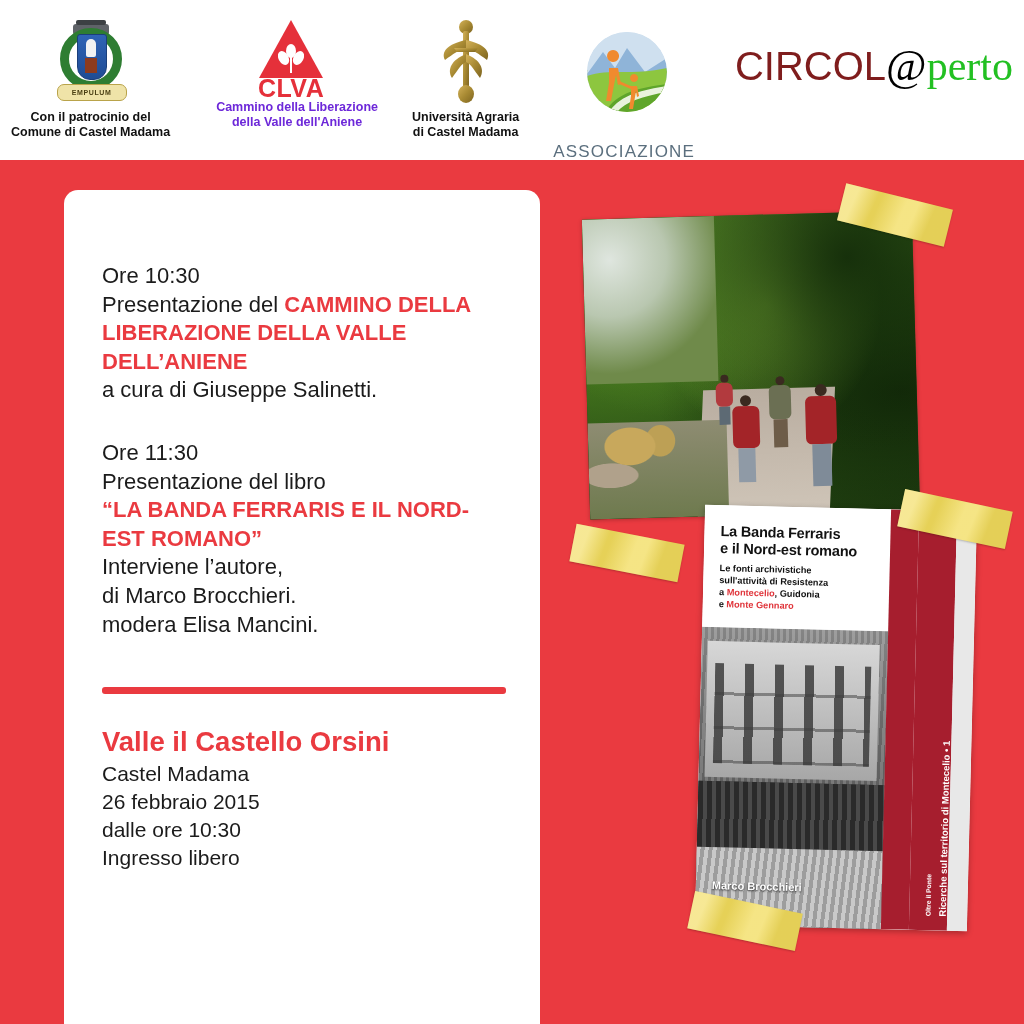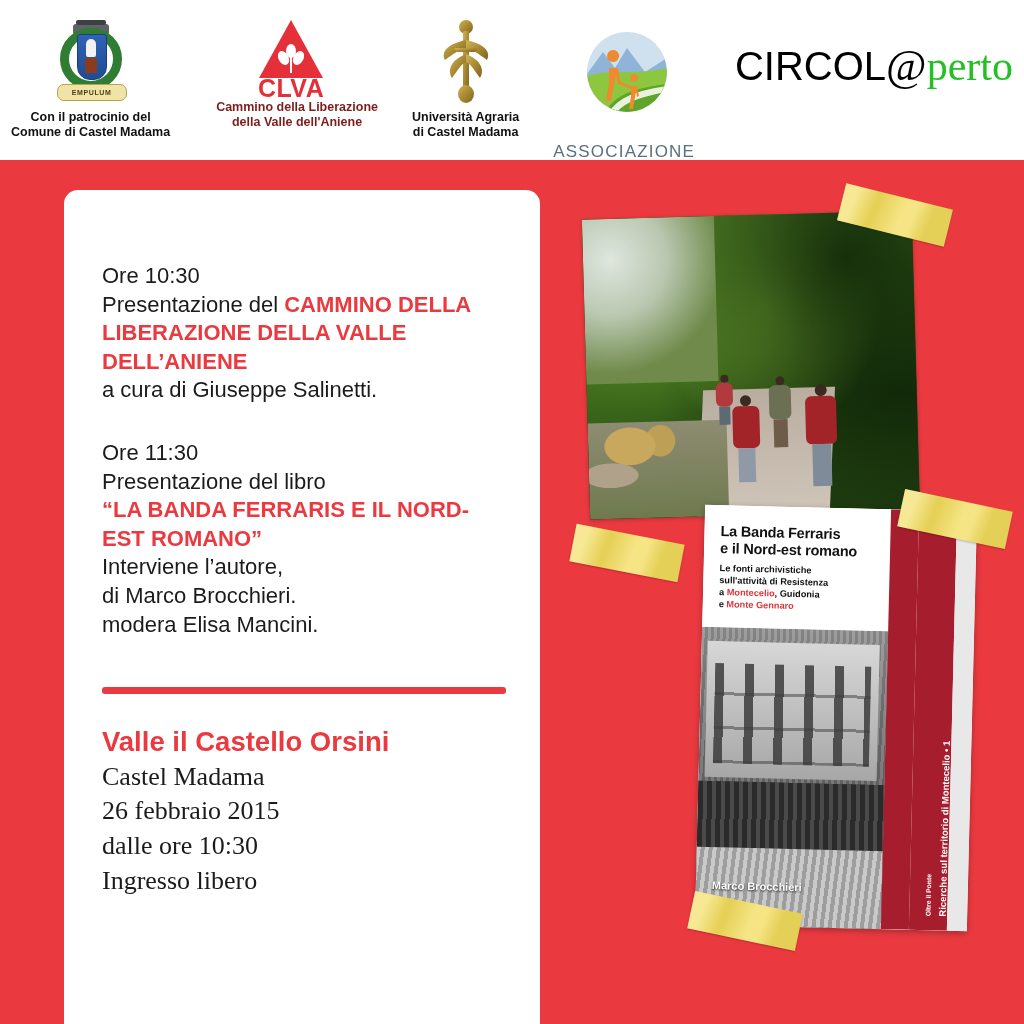--- a/index.html
+++ b/index.html
@@ -23,21 +23,21 @@
     gap:34px;
     padding-top:18px;
     box-sizing:border-box;
   }
   .logo-block{display:flex;flex-direction:column;align-items:center;}
   .logo-mark{display:flex;align-items:center;justify-content:flex-end;}
   .logo-caption{
     text-align:center;font-weight:bold;line-height:1.18;
     font-size:12.5px;color:#111;margin-top:4px;white-space:pre-line;
   }
-  .logo-caption.red{color:#7f1d1d;margin-left:12px;}
+  .logo-caption.red{color:#6d28d9;margin-left:12px;}
 
   
   .crest{width:78px;height:88px;position:relative;}
   .crest .wreath{
     position:absolute;left:8px;top:10px;width:62px;height:62px;
     border-radius:50%;
     border:9px solid #2e7d32;
     box-sizing:border-box;
     background:#fff;
   }
@@ -100,21 +100,21 @@
     font-size:20px;letter-spacing:.3px;white-space:pre-line;
   }
   .camm-text .first{font-weight:normal;font-size:17px;letter-spacing:1.2px;display:block;}
 
   
   .circolaperto{
     font-family:"Liberation Sans", sans-serif;
     font-size:40px;line-height:1;display:flex;align-items:baseline;
     margin-top:26px;
   }
-  .circolaperto .p1{color:#000000;}
+  .circolaperto .p1{color:#7f1d1d;}
   .circolaperto .at{
     color:#000;font-family:"Liberation Serif", serif;font-size:44px;
   }
   .circolaperto .p2{color:#22C022;font-family:"Liberation Serif", serif;font-size:42px;}
 
   
   .red-bg{
     position:absolute;left:0;top:160px;width:1024px;height:864px;
     background:#EA3A40;
   }
@@ -127,21 +127,21 @@
     padding:72px 34px 0 38px;
   }
   .block{font-size:22px;line-height:1.3;color:#1b1b1b;}
   .block .red{color:#EA3A40;font-weight:bold;}
   .block.b2{margin-top:34px;}
   .divider{
     width:404px;height:7px;background:#EA3A40;border-radius:3px;
     margin:48px 0 30px 0;
   }
   .venue-title{color:#EA3A40;font-weight:bold;font-size:27.5px;line-height:1.3;}
-  .venue-line{font-size:26px;line-height:1.33;color:#1b1b1b;font-family:Liberation Serif, serif;}
+  .venue-line{font-size:21px;line-height:1.33;color:#1b1b1b;}
 
   
   .photo{
     position:absolute;left:586px;top:215px;width:330px;height:300px;
     transform:rotate(-1.6deg);
     overflow:hidden;
     background:#2f4a1e;
     box-shadow:0 1px 4px rgba(0,0,0,.25);
   }
   .photo .sky{position:absolute;left:0;top:0;width:40%;height:55%;

